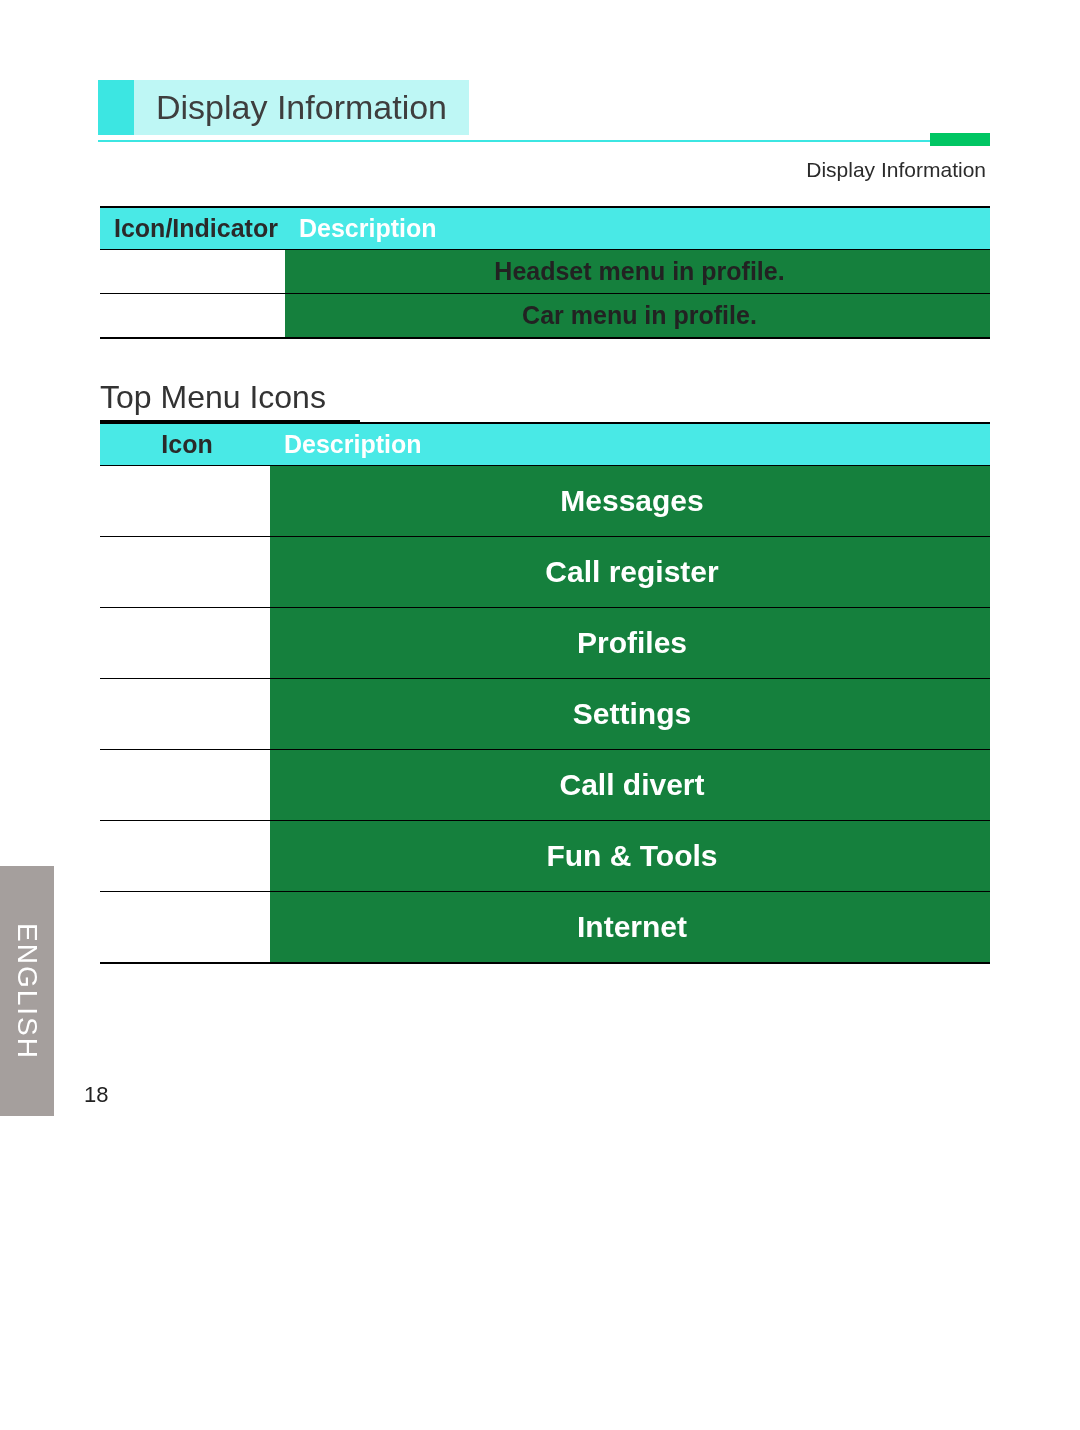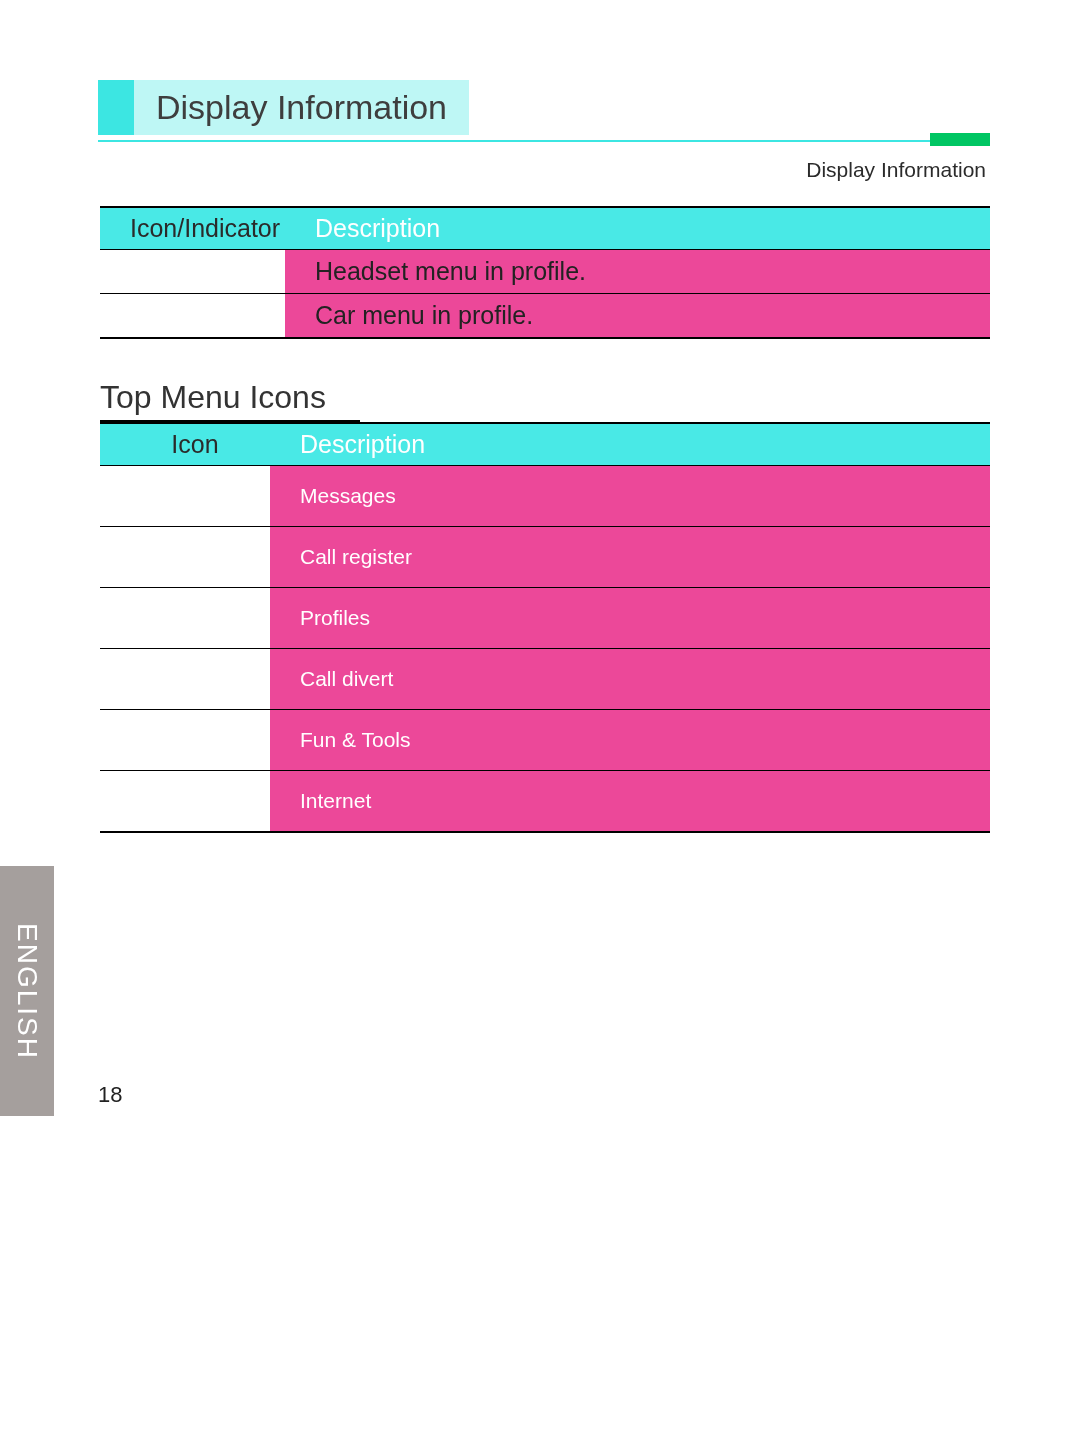--- a/index.html
+++ b/index.html
@@ -78,50 +78,51 @@
     border-collapse: collapse;
     margin-top: 24px;
     table-layout: fixed;
   }
   .tbl col.iconcol   { width: 185px; }
   .tbl col.iconcol2  { width: 170px; }
   .tbl col.desccol   { }
   .tbl th, .tbl td {
     text-align: left;
     vertical-align: middle;
-    padding: 6px 10px 6px 30px;
-    font-weight: normal;
+    padding: 6px 10px 6px 14px;
+    font-weight: bold;
   }
 
   
   .tbl thead tr { background: #49e9e6; }
   .tbl thead th {
     border-top: 2px solid #000;
     border-bottom: 1px solid #000;
     font-size: 25px;
   }
   .tbl thead th.iconhead { color: #2a2a2a; text-align: center; }
   .tbl thead th.deschead { color: #ffffff; margin-left: 23px; }
 
   
   .tbl td.iconcell {
     background: #fff;
     border-bottom: 1px solid #000;
   }
   .tbl td.desccell {
-    background: #ec4899;
+    background: #15803d;
     border-bottom: 1px solid #000;
+    text-align: center;
   }
   .tbl tbody tr:last-child td { border-bottom: 2px solid #000; }
 
   
   .tbl1 td.desccell { color:#222; font-size:25px; padding-top:7px; padding-bottom:7px; }
 
   
-  .tbl2 td.desccell { color:#ffffff; font-size:21px; padding-top:18px; padding-bottom:18px; }
+  .tbl2 td.desccell { color:#ffffff; font-size:30px; padding-top:18px; padding-bottom:18px; }
 
   
   .section-heading{
     font-size:32px;
     color:#333;
     margin-top:40px;
     border-bottom:2px solid #000;
     padding-bottom:4px;
     display:block;
     width: 260px;
@@ -142,21 +143,21 @@
   .side-tab span{
     color:#fff;
     font-size:28px;
     writing-mode: vertical-lr;
     letter-spacing:2px;
   }
 
   
   .page-number{
     position:absolute;
-    left:98px;
+    left:84px;
     bottom:68px;
     font-size:22px;
     color:#222;
   }
 </style>
 </head>
 <body>
 
 <div class="page">
 
@@ -215,20 +216,24 @@
       <tr>
         <td class="iconcell"></td>
         <td class="desccell">Call register</td>
       </tr>
       <tr>
         <td class="iconcell"></td>
         <td class="desccell">Profiles</td>
       </tr>
       <tr>
         <td class="iconcell"></td>
+        <td class="desccell">Settings</td>
+      </tr>
+      <tr>
+        <td class="iconcell"></td>
         <td class="desccell">Call divert</td>
       </tr>
       <tr>
         <td class="iconcell"></td>
         <td class="desccell">Fun &amp; Tools</td>
       </tr>
       <tr>
         <td class="iconcell"></td>
         <td class="desccell">Internet</td>
       </tr>

